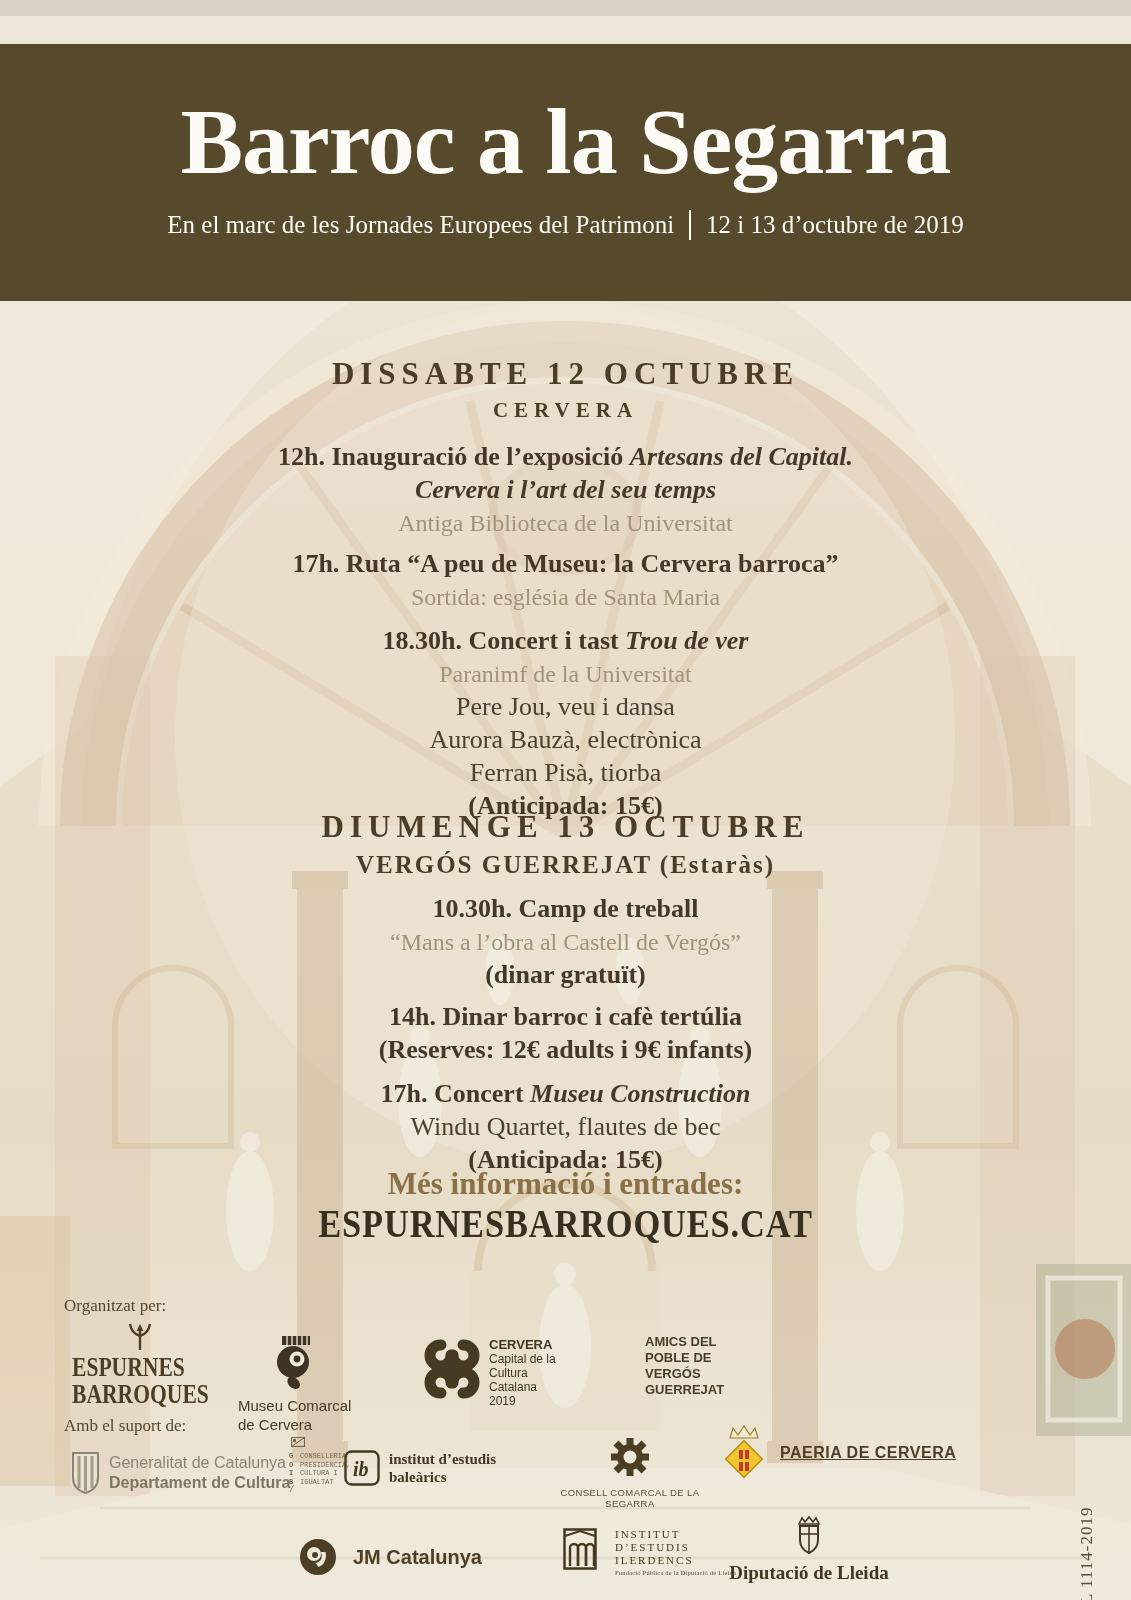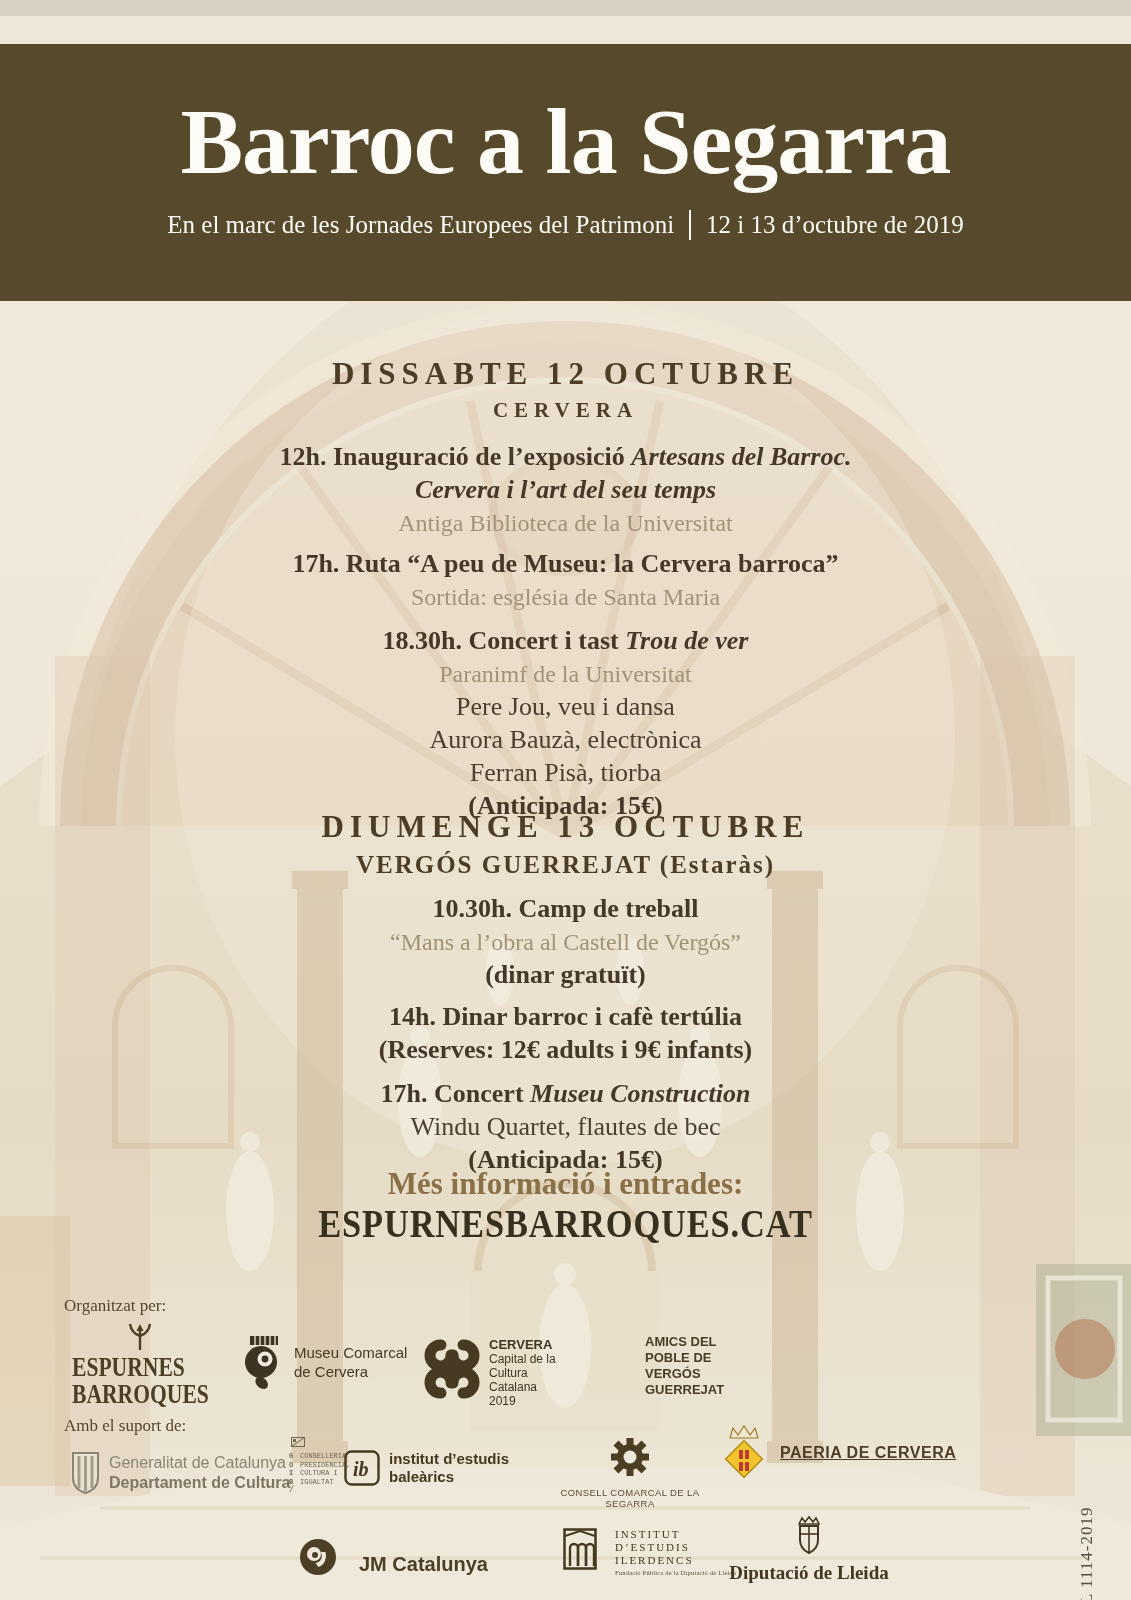--- a/index.html
+++ b/index.html
@@ -34,44 +34,44 @@
   .info2{top:1183px;font-weight:bold;font-size:41px;color:#38301f;letter-spacing:1px;transform:scaleX(.84);}
 
   
   .flabel{position:absolute;font-size:17px;color:#55462e;}
   .org-label{left:64px;top:1280px;}
   .sup-label{left:64px;top:1400px;}
   .espurnes{position:absolute;left:72px;top:1307px;width:190px;text-align:left;}
   .espurnes .wordmark{font-family:"Liberation Serif",serif;font-weight:bold;font-size:27px;line-height:27px;
         color:#4c3e23;transform:scaleX(.8);transform-origin:left;letter-spacing:0;}
   .espurnes svg{display:block;margin-left:52px;margin-bottom:3px;}
-  .museu{position:absolute;left:238px;top:1318px;display:flex;align-items:center;gap:6px;}
+  .museu{position:absolute;left:238px;top:1318px;display:flex;align-items:center;gap:6px;flex-direction:column;}
   .museu-text{font-family:"Liberation Sans",sans-serif;font-size:15px;line-height:19px;color:#463a26;}
   .capital{position:absolute;left:424px;top:1322px;display:flex;align-items:flex-start;gap:9px;}
   .capital-text{font-family:"Liberation Sans",sans-serif;font-size:12px;line-height:14px;color:#3f3522;}
   .capital-text .cap-b{font-weight:bold;font-size:13px;}
   .amics{position:absolute;left:645px;top:1318px;font-family:"Liberation Sans",sans-serif;
          font-weight:bold;font-size:13px;line-height:16px;color:#4a3d26;}
   .gencat{position:absolute;left:72px;top:1436px;display:flex;align-items:center;gap:10px;}
   .gencat-text{font-family:"Liberation Sans",sans-serif;font-size:16px;line-height:20px;color:#8b8473;}
   .gencat-text b{color:#7e7663;}
   .goib{position:absolute;left:289px;top:1418px;font-family:"Liberation Mono",monospace;color:#6f654f;}
   .goib-flag{margin-left:2px;}
   .goib-row{display:flex;gap:4px;font-size:7px;line-height:8.5px;}
   .goib-row .gl{width:7px;font-weight:bold;}
   .goib-slash{font-size:9px;line-height:9px;}
   .ieb{position:absolute;left:344px;top:1434px;display:flex;align-items:center;gap:9px;}
-  .ieb-text{font-family:Liberation Sans, sans-serif;font-weight:bold;font-size:15px;line-height:18px;color:#44381f;}
+  .ieb-text{font-family:Liberation Serif, serif;font-weight:bold;font-size:15px;line-height:18px;color:#44381f;}
   .consell{position:absolute;left:535px;top:1418px;width:190px;text-align:center;}
   .consell-cap{margin-top:3px;font-family:"Liberation Sans",sans-serif;font-size:9.5px;letter-spacing:.4px;color:#5b4c36;}
   .paeria{position:absolute;left:722px;top:1408px;display:flex;align-items:center;gap:14px;}
   .paeria-cap{font-family:"Liberation Sans",sans-serif;font-weight:bold;font-size:16px;letter-spacing:.5px;color:#4c3e28;text-decoration:underline;}
   .estaras{position:absolute;left:80px;top:1498px;display:flex;align-items:center;gap:14px;}
   .estaras-cap{font-family:"Liberation Sans",sans-serif;font-weight:bold;font-size:12px;color:#3f3522;}
-  .jm{position:absolute;left:299px;top:1522px;display:flex;align-items:flex-end;gap:22px;}
+  .jm{position:absolute;left:299px;top:1522px;display:flex;align-items:center;gap:16px;}
   .jm-cap{font-family:"Liberation Sans",sans-serif;font-weight:bold;font-size:20px;color:#4c3f25;}
   .iei{position:absolute;left:563px;top:1512px;display:flex;gap:18px;}
   .iei-lines{font-size:11px;line-height:13px;letter-spacing:2px;color:#44381f;}
   .iei-sub{font-size:6.5px;letter-spacing:.2px;color:#5b4c36;margin-top:2px;}
   .diputacio{position:absolute;left:714px;top:1500px;width:190px;text-align:center;}
   .diputacio-cap{margin-top:2px;font-weight:bold;font-size:19px;color:#433723;}
   .edition{position:absolute;right:34px;top:1438px;height:150px;
            writing-mode:vertical-rl;transform:rotate(180deg);
            font-size:17px;letter-spacing:1px;color:#55503f;}
 </style>
@@ -150,21 +150,21 @@
       <span>En el marc de les Jornades Europees del Patrimoni</span>
       <span class="sub-bar"></span>
       <span>12 i 13 d’octubre de 2019</span>
     </div>
   </header>
 
   <div class="srow d1t"><span class="day-title">DISSABTE 12 OCTUBRE</span></div>
   <div class="srow d1l"><span class="day-loc">CERVERA</span></div>
 
   <div class="srow e1">
-    <div class="sline"><span class="t-bold">12h. Inauguració de l’exposició </span><span class="t-bolditalic">Artesans del Barroc.</span></div>
+    <div class="sline"><span class="t-bold">12h. Inauguració de l’exposició </span><span class="t-bolditalic">Artesans del Capital.</span></div>
     <div class="sline"><span class="t-bolditalic">Cervera i l’art del seu temps</span></div>
     <div class="sline"><span class="t-light">Antiga Biblioteca de la Universitat</span></div>
   </div>
 
   <div class="srow e2">
     <div class="sline"><span class="t-bold">17h. Ruta “A peu de Museu: la Cervera barroca”</span></div>
     <div class="sline"><span class="t-light">Sortida: església de Santa Maria</span></div>
   </div>
 
   <div class="srow e3">

